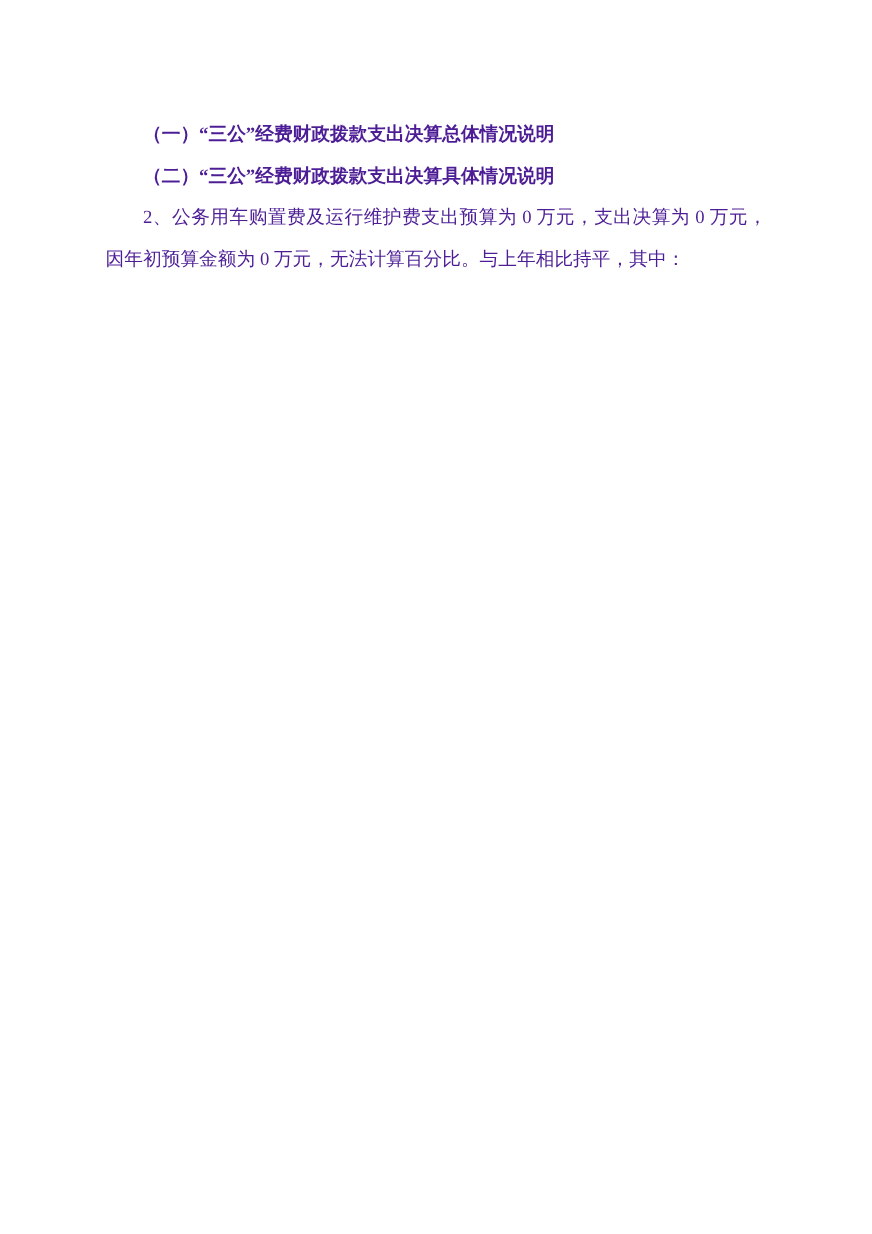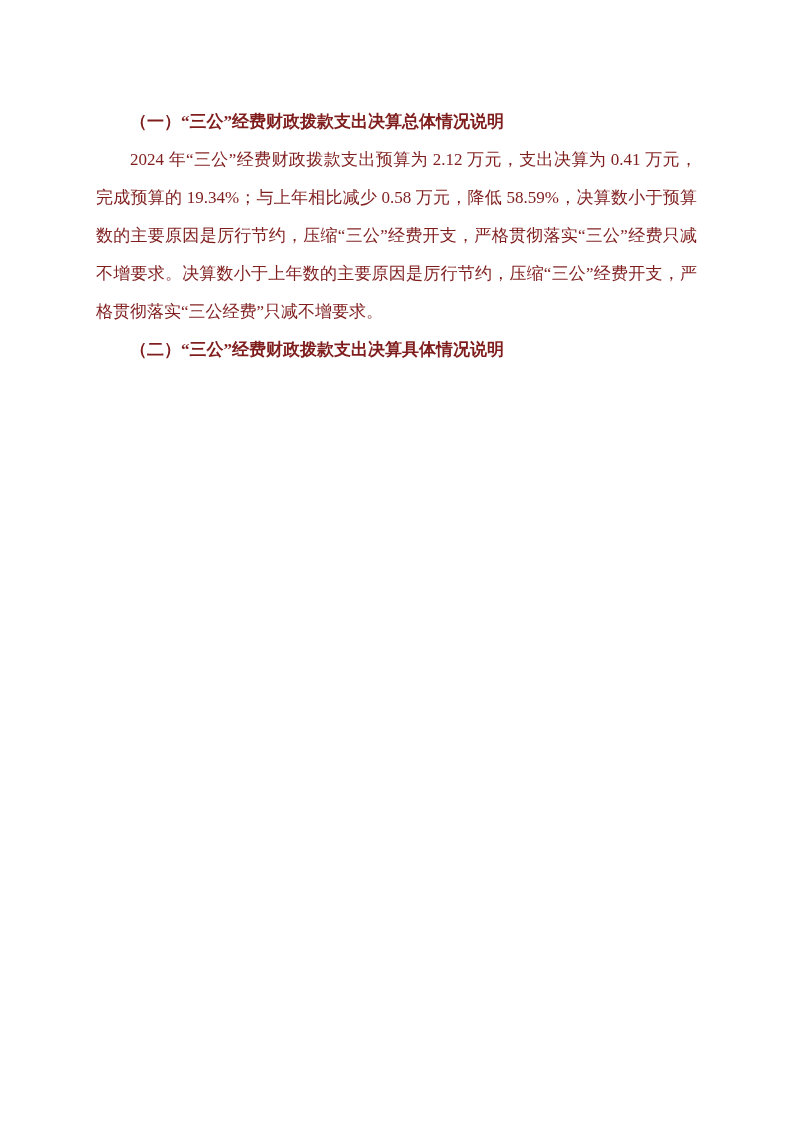--- a/index.html
+++ b/index.html
@@ -11,21 +11,21 @@
     position: relative;
     width: 793px;
     height: 1122px;
     margin: 0 auto;
     background: #ffffff;
     box-sizing: border-box;
     padding: 103px 96px 0 96px;
     font-family: "Liberation Serif", "DejaVu Serif", serif;
     font-size: 17px;
     line-height: 38px;
-    color: #7f1d1d;
+    color: #4c1d95;
     text-align: justify;
     overflow: hidden;
   }
   .doc-block {
     margin: 0;
     padding: 0;
     text-indent: 2em;
     word-break: break-all;
   }
   .doc-heading {
@@ -35,15 +35,15 @@
     font-size: 17px;
     font-weight: bold;
     word-break: break-all;
   }
 </style>
 </head>
 <body>
 
 <div class="page">
   <h3 class="doc-heading">（一）“三公”经费财政拨款支出决算总体情况说明</h3>
-  <p class="doc-block">2024 年“三公”经费财政拨款支出预算为 2.12 万元，支出决算为 0.41 万元，完成预算的 19.34%；与上年相比减少 0.58 万元，降低 58.59%，决算数小于预算数的主要原因是厉行节约，压缩“三公”经费开支，严格贯彻落实“三公”经费只减不增要求。决算数小于上年数的主要原因是厉行节约，压缩“三公”经费开支，严格贯彻落实“三公经费”只减不增要求。</p>
   <h3 class="doc-heading">（二）“三公”经费财政拨款支出决算具体情况说明</h3>
+  <p class="doc-block">2、公务用车购置费及运行维护费支出预算为 0 万元，支出决算为 0 万元，因年初预算金额为 0 万元，无法计算百分比。与上年相比持平，其中：</p>
 </div>
 
 </body></html>

